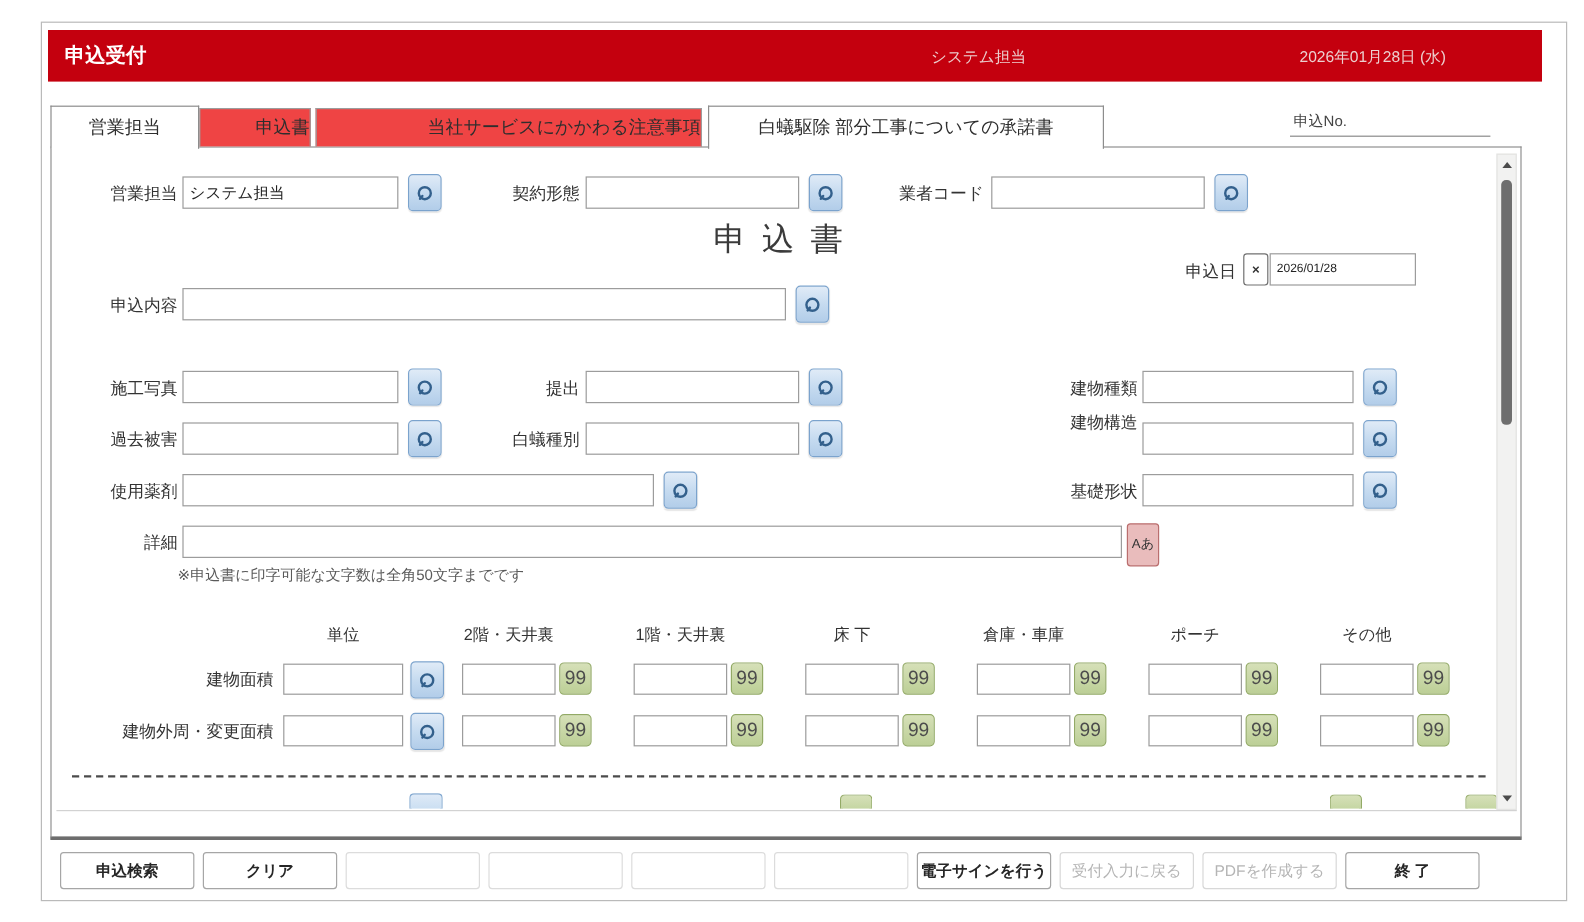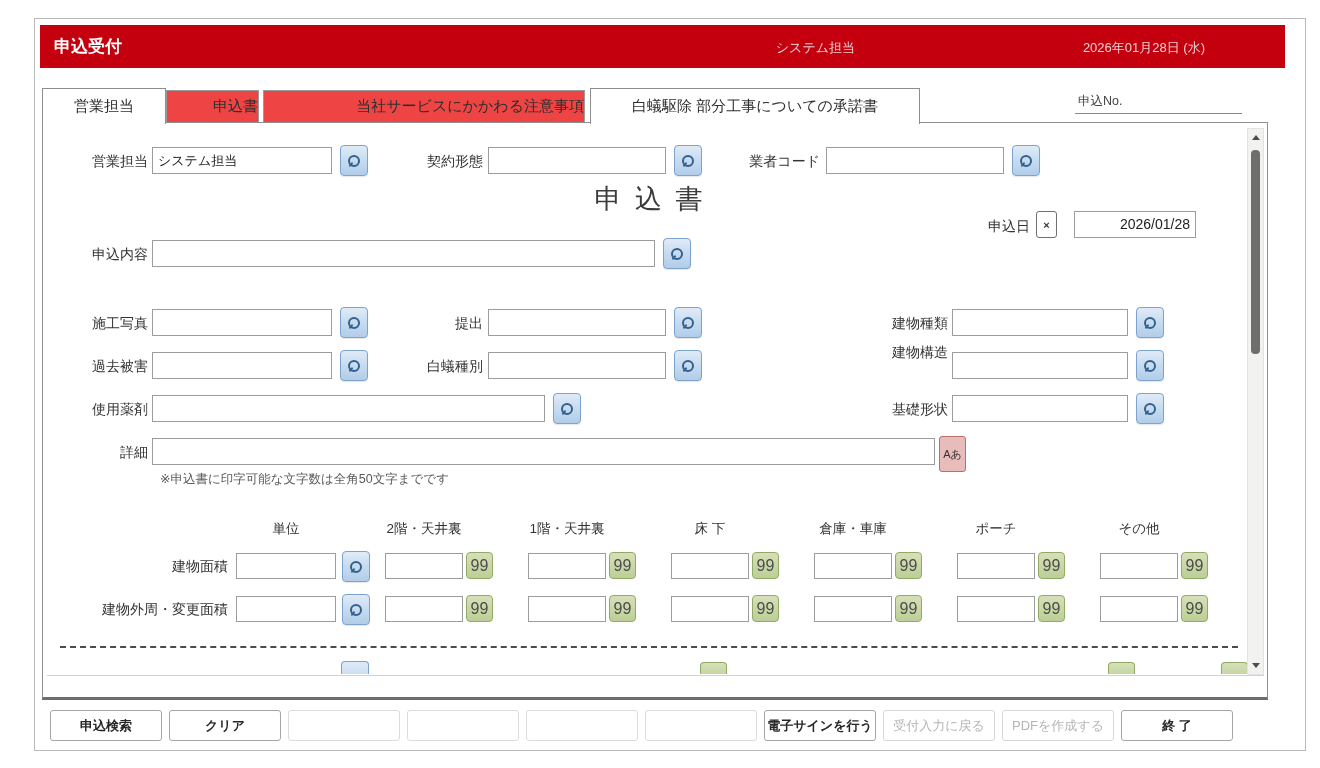--- a/index.html
+++ b/index.html
@@ -15,39 +15,39 @@
        white-space:nowrap;cursor:pointer;}
   .tab.on{background:#fff;border:1px solid #8d8d8d;border-bottom:none;z-index:3;}
   .tab.off{background:#ef4444;border:1px solid #9c9c9c;border-bottom:none;z-index:2;justify-content:flex-end;}
   .appno-label{position:absolute;left:1078px;top:93px;font-size:12.5px;color:#444;}
   .appno-line{position:absolute;left:1075px;top:113px;width:167px;height:1px;background:#8a8a8a;font-size:12px;color:#333;}
   .panel{position:absolute;left:42px;top:122px;width:1226px;height:578px;background:#fff;
          border:1px solid #909090;border-bottom:3px solid #6d6d6d;}
   .lbl{position:absolute;font-size:14px;color:#333;text-align:right;white-space:nowrap;}
   .tb{position:absolute;background:#fff;border:1px solid #9c9c9c;font-size:13px;color:#222;
       padding:0 5px;line-height:25px;white-space:nowrap;overflow:hidden;}
-  .tb.right{text-align:right;font-size:14px;margin-left:16px;}
+  .tb.right{font-size:10px;}
   .btn-mag{position:absolute;width:28px;height:31px;border:1px solid #7ba3cd;border-radius:4px;
            background:linear-gradient(180deg,#e0ebf7,#c6dbf0 50%,#b2cde9);box-shadow:0 1px 1px rgba(0,0,0,.10);
            padding:0;cursor:pointer;display:flex;align-items:center;justify-content:center;}
   .mag{position:relative;width:11px;height:12px;display:block;}
   .mag::before{content:"";position:absolute;right:0;top:0;width:8px;height:8px;border:2px solid #33608c;border-radius:50%;}
   .mag::after{content:"";position:absolute;left:1px;bottom:0;width:2px;height:5px;background:#33608c;
               border-radius:1px;transform:rotate(40deg);}
   .btn-99{position:absolute;width:27px;height:27px;border:1px solid #93aa66;border-radius:4px;
           background:linear-gradient(180deg,#d6e0b8,#bccf96);font-size:16px;color:#4c4c4c;padding:0;
           cursor:pointer;font-family:inherit;text-align:center;}
   .btn-aa{position:absolute;left:939px;top:436px;width:27px;height:36px;border:1px solid #ba6e6e;border-radius:3px;
           background:#e9bcbc;font-size:11px;color:#333;padding:0;cursor:pointer;font-family:inherit;
           line-height:34px;text-align:center;}
   .btn-x{position:absolute;left:1036px;top:211px;width:21px;height:27px;border:1px solid #707070;border-radius:3px;
          background:#fff;font-size:11px;font-weight:700;color:#333;padding:0;cursor:pointer;font-family:inherit;}
   .doc-title{position:absolute;left:300px;top:181px;width:700px;text-align:center;font-size:27px;color:#3b3b3b;
              font-weight:500;letter-spacing:3px;}
-  .note{position:absolute;left:160px;top:471px;font-size:12.5px;color:#5a5a5a;}
+  .note{position:absolute;left:148px;top:471px;font-size:12.5px;color:#5a5a5a;}
   .th{position:absolute;top:520px;font-size:13.5px;color:#333;text-align:center;white-space:nowrap;}
   .dash{position:absolute;left:60px;top:646px;width:1178px;height:0;border-top:2px dashed #4b4b4b;}
   .frag{position:absolute;border-radius:4px 4px 0 0;}
   .frag.b{background:linear-gradient(180deg,#dfeaf7,#cbdff2);border:1px solid #7ba3cd;border-bottom:none;}
   .frag.g{background:linear-gradient(180deg,#d6e0b8,#c5d6a3);border:1px solid #93aa66;border-bottom:none;}
   .scroll-bottom-line{position:absolute;left:47px;top:675px;width:1217px;height:1px;background:#d2d2d2;}
   .sbar{position:absolute;left:1247px;top:128px;width:17px;height:547px;background:#f2f2f1;border:1px solid #e3e3e2;}
   .sb-thumb{position:absolute;left:3px;top:21px;width:9px;height:204px;background:#6e6e6e;border-radius:4px;cursor:pointer;}
   .arr{position:absolute;left:4px;width:0;height:0;border-left:4px solid transparent;border-right:4px solid transparent;cursor:pointer;}
   .arr.up{top:6px;border-bottom:5px solid #4b4b4b;}

